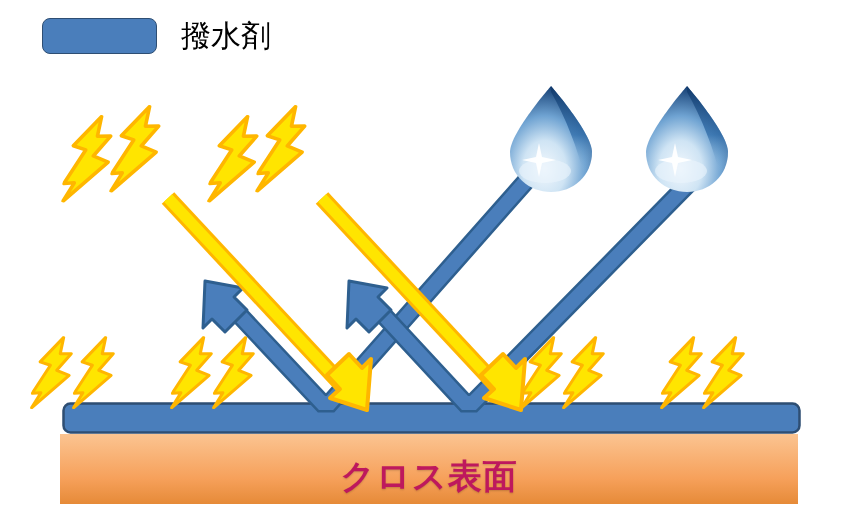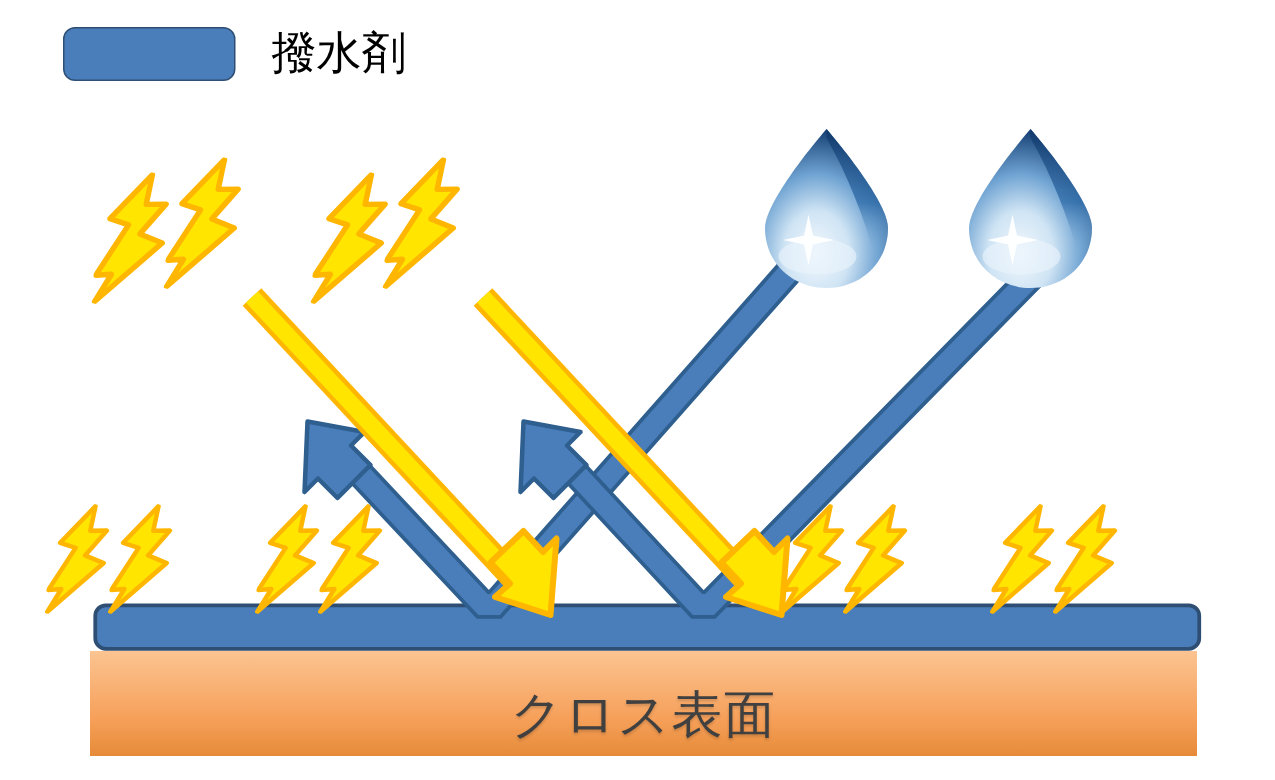--- a/index.html
+++ b/index.html
@@ -56,22 +56,22 @@
     top: 434px;
     width: 738px;
     height: 86px;
     display: flex;
     align-items: center;
     justify-content: center;
     pointer-events: none;
   }
   #cloth-label span {
     font-size: 34px;
-    font-weight: normal;
-    color: #404040;
+    font-weight: bold;
+    color: #be185d;
     letter-spacing: 1px;
     text-shadow: 0 1px 2px rgba(0,0,0,0.18);
   }
 </style>
 </head>
 <body>
 
 <div id="stage">
 
   <svg id="scene" viewBox="0 0 850 520">

